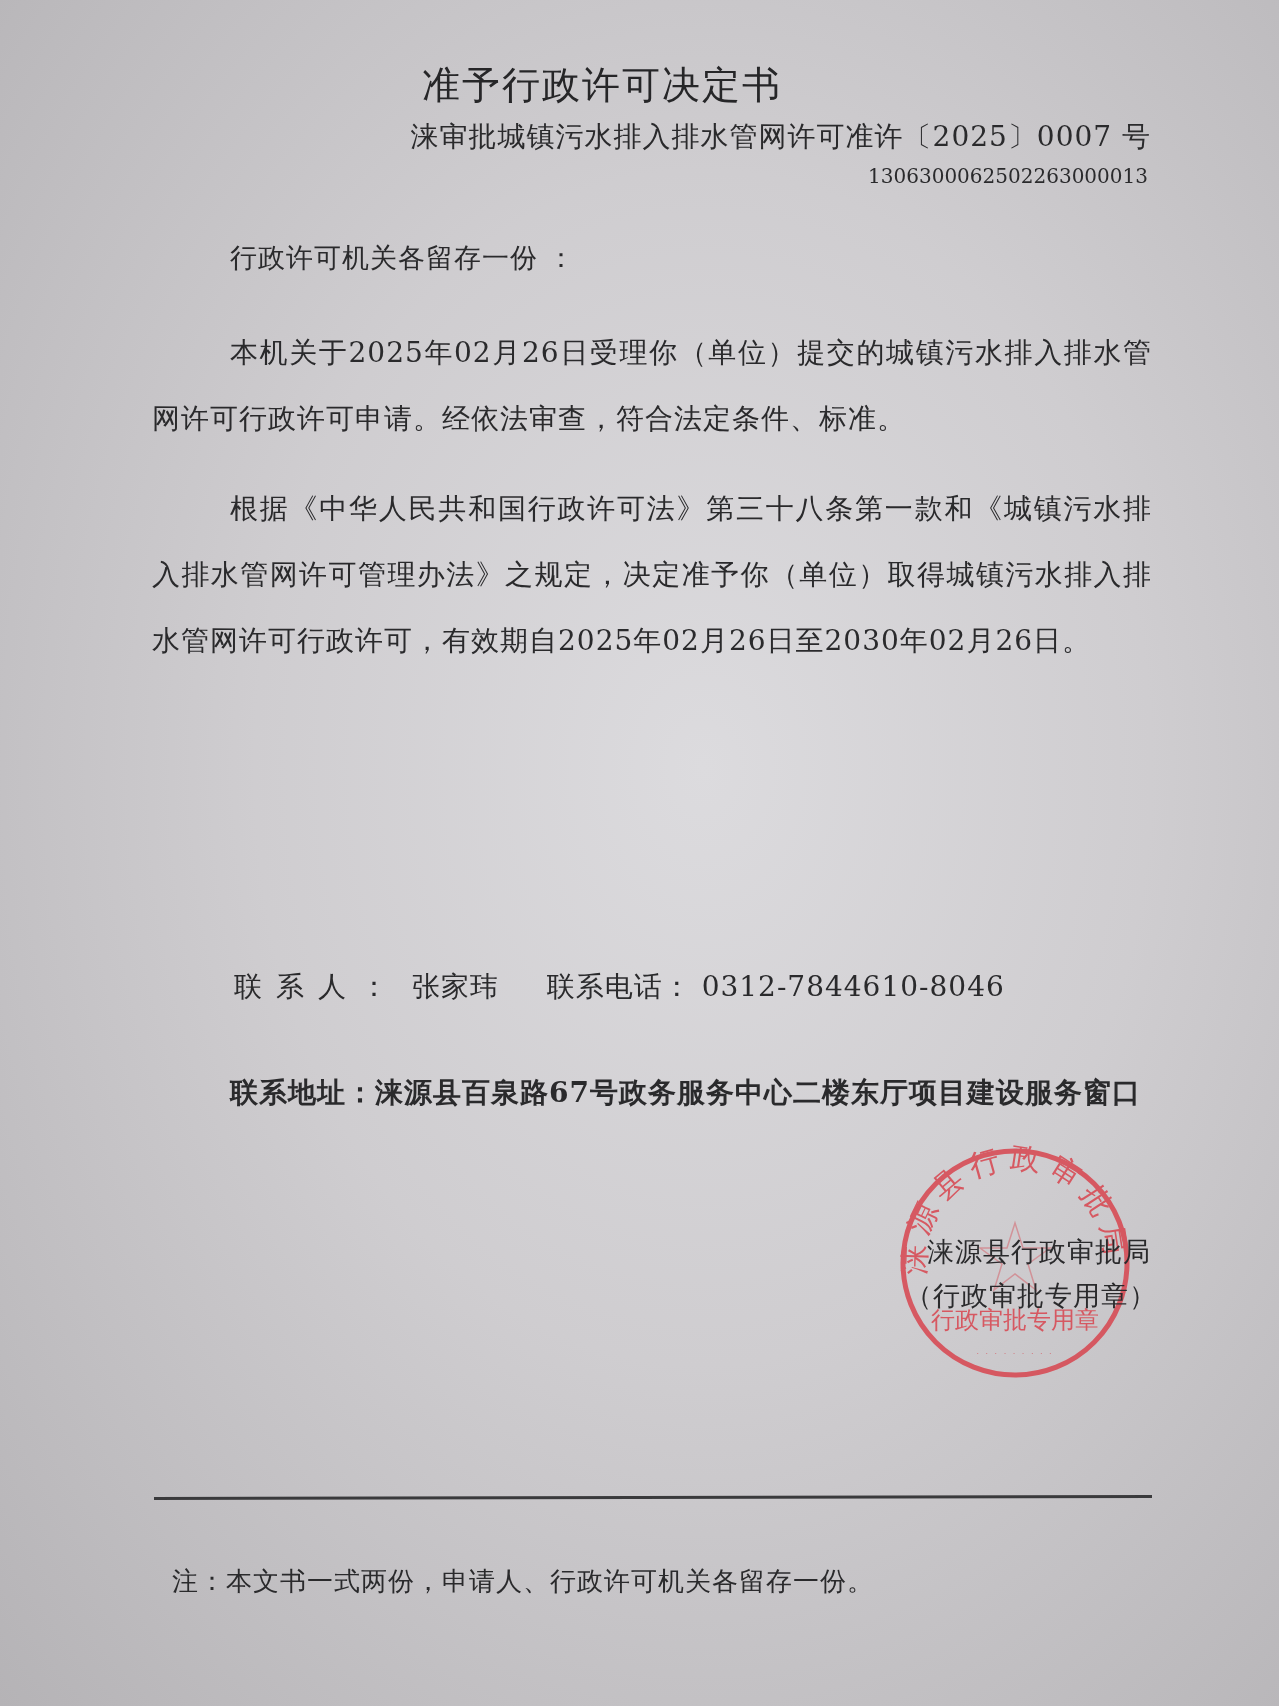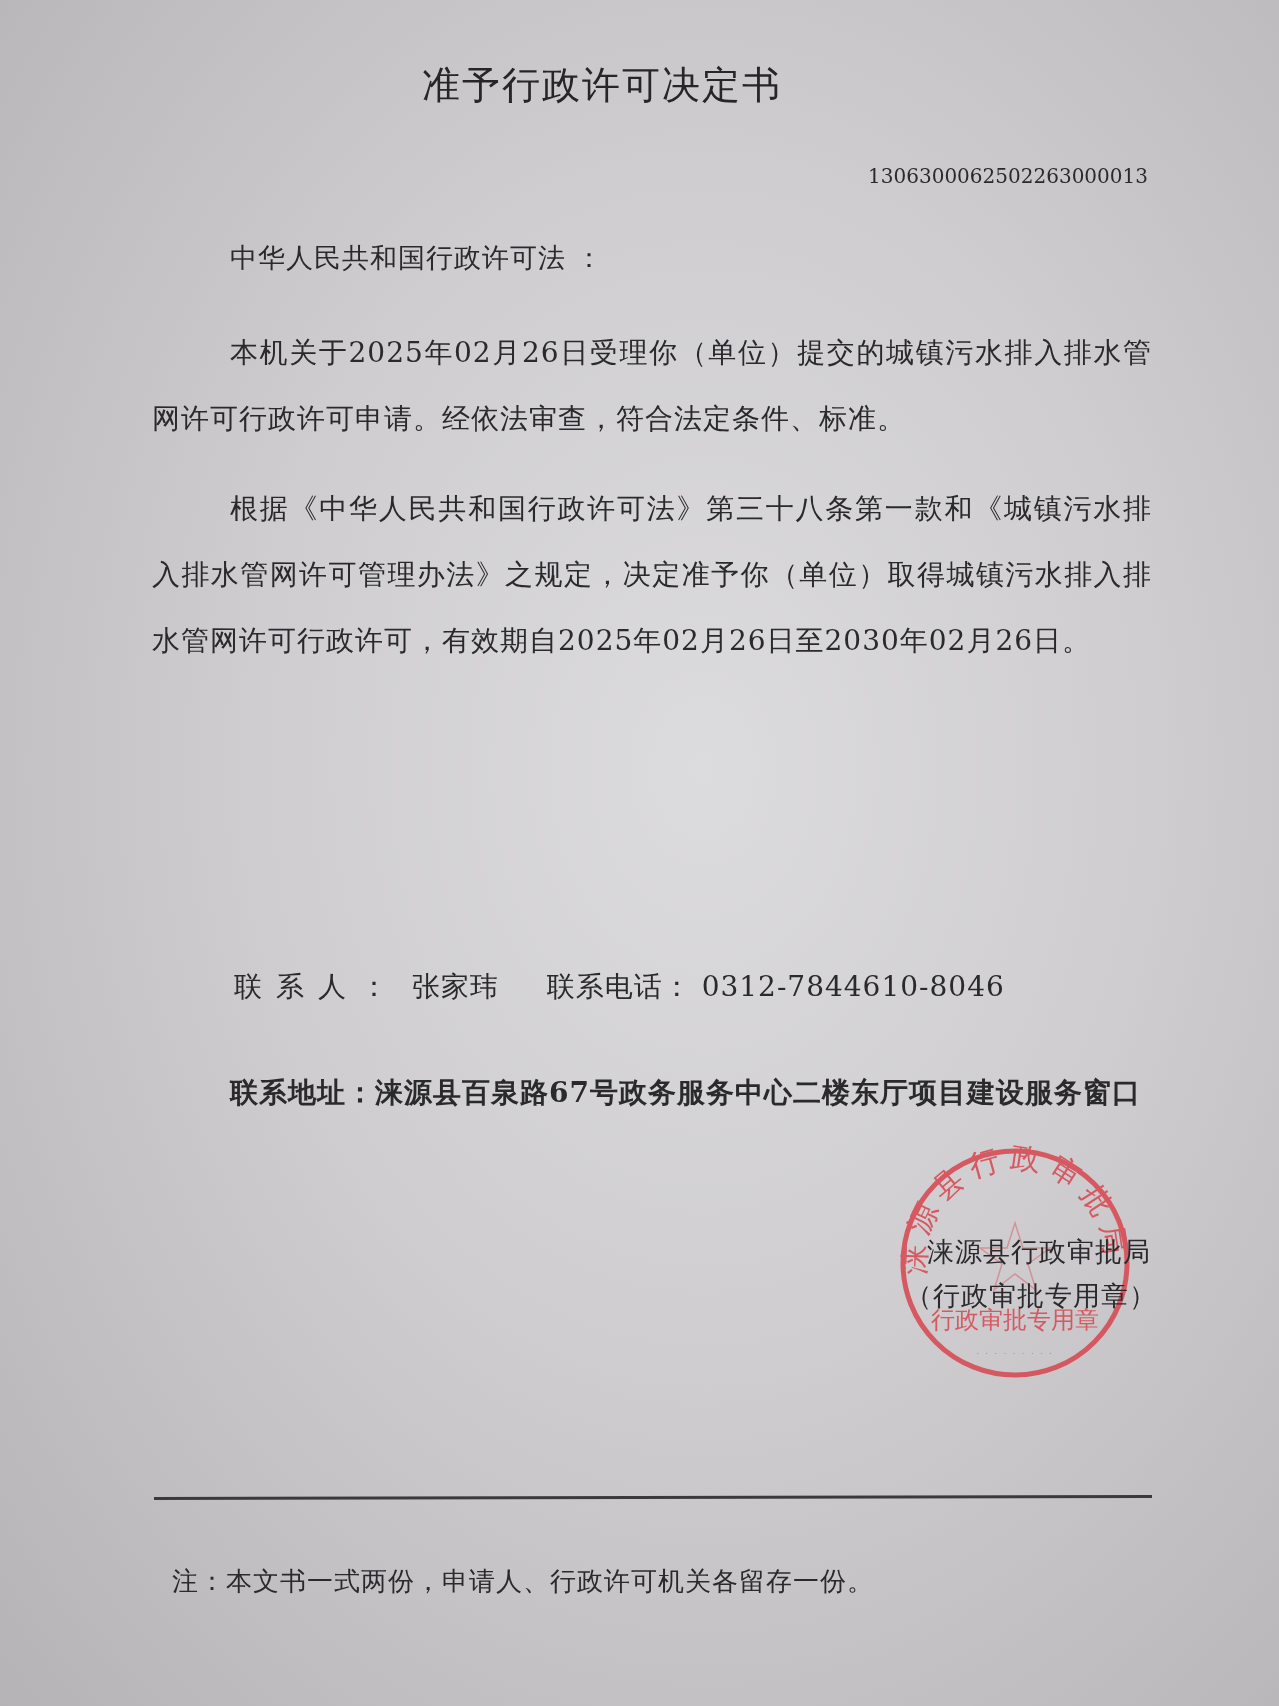--- a/index.html
+++ b/index.html
@@ -118,24 +118,25 @@
     margin-top: 38px;
   }
 </style>
 </head>
 <body>
 
 <div class="page">
 
   <div class="title">准予行政许可决定书</div>
 
+  <div class="docno">涞审批城镇污水排入排水管网许可准许〔2025〕0007 号</div>
 
   <div class="serial">1306300062502263000013</div>
 
-  <div class="addressee">中华人民共和国行政许可法 ：</div>
+  <div class="addressee">行政许可机关各留存一份 ：</div>
 
   <div class="body-text indent p1">本机关于2025年02月26日受理你（单位）提交的城镇污水排入排水管网许可行政许可申请。经依法审查，符合法定条件、标准。</div>
 
   <div class="body-text indent p2">根据《中华人民共和国行政许可法》第三十八条第一款和《城镇污水排入排水管网许可管理办法》之规定，决定准予你（单位）取得城镇污水排入排水管网许可行政许可，有效期自2025年02月26日至2030年02月26日。</div>
 
 
   <div class="contact">
     <span class="spaced">联系人：</span>
     <span>张家玮</span>
     <span class="gap"></span>

